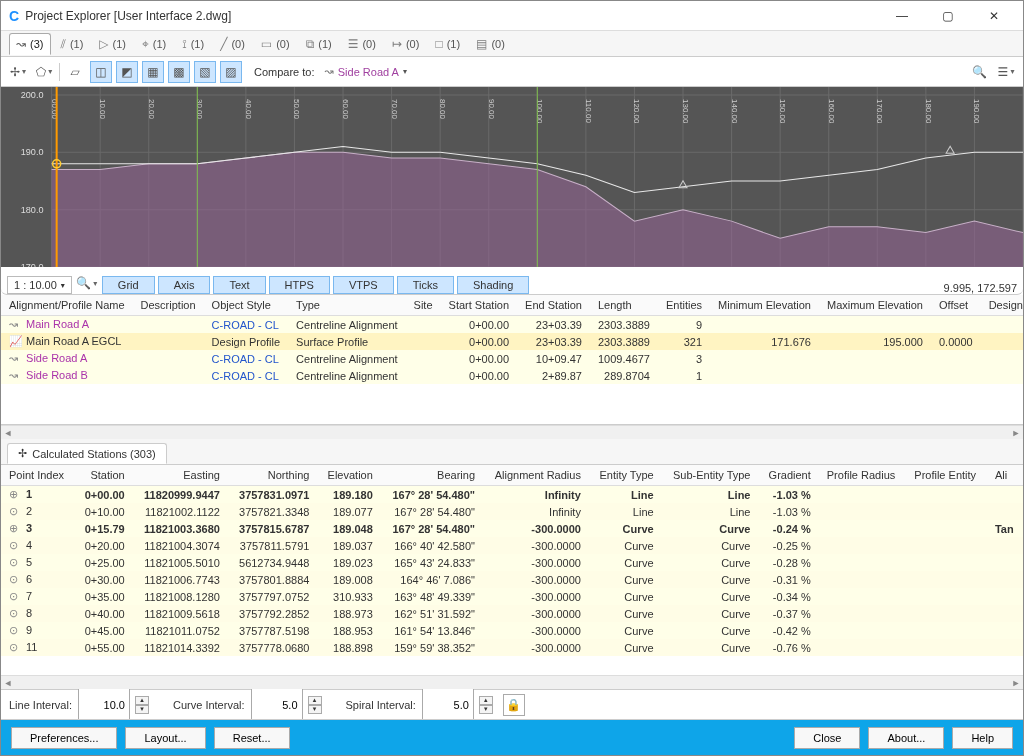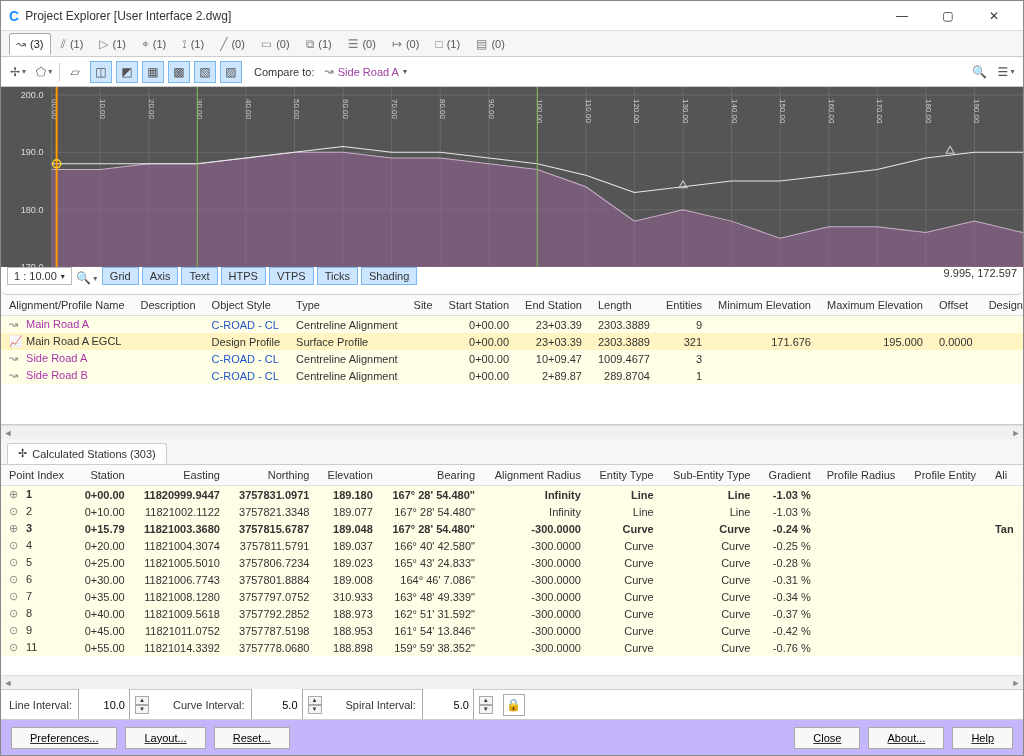--- a/index.html
+++ b/index.html
@@ -88,31 +88,31 @@
   .subtoolbar .zoom-right { margin-left:auto; display:flex; gap:4px; }
   .chart-area {
     position: relative;
     height: 180px;
     background: #555;
     overflow: hidden;
   }
   .chart-svg { width:100%; height:100%; display:block; }
   .chart-controls {
     height: 28px;
-    display:flex; align-items:flex-start; gap:4px;
+    display:flex; align-items:flex-end; gap:4px;
     padding: 0 6px;
     border-bottom:1px solid #ccc;
     background:#fff;
     border-radius:6px;
   }
   .scale-box {
     border:1px solid #bbb; padding:2px 6px; display:flex;align-items:center;gap:4px;font-size:11px;
   }
   .toggle-btn {
-    border:1px solid #8ab; padding:2px 7px; font-size:11px;
+    border:1px solid #8ab; padding:2px 15px; font-size:11px;
   }
   .toggle-btn.active { background:#cde6ff; border-color:#7ab8ef;}
   .coord-readout { margin-left:auto; font-size:11px; color:#333 }
   .ali-table {
     height: 130px;
     overflow:auto;
     border-bottom:1px solid #ccc;
   }
   table { width:100%; border-collapse:collapse; font-size:11px; }
   th {
@@ -148,21 +148,21 @@
   .interval-bar input {
     width:52px; font-size:11px; text-align:right; padding:12px 4px;
     border:1px solid #aaa;
   }
   .spin {
     display:inline-flex;flex-direction:column;margin-left:-1px;
   }
   .spin span{width:14px;height:9px;border:1px solid #aaa;font-size:7px;display:flex;align-items:center;justify-content:center;background:#f4f4f4}
   .footer {
     height:36px; display:flex; align-items:center; gap:8px; padding:0 10px;
-    border-top:1px solid #ccc; background:#c4b5fd;text-decoration:underline;
+    border-top:1px solid #ccc; background:#0ea5e9;
   }
   .btn {
     border:1px solid #aaa; background:#f8f8f8; padding:4px 18px; font-size:11px;
   }
   .footer .right { margin-left:auto; display:flex; gap:8px }
   .hscroll { height:14px; background:#f0f0f0; border-top:1px solid #ddd; position:relative }
   .hscroll .arrow{position:absolute;top:0;width:14px;height:14px;display:flex;align-items:center;justify-content:center;color:#888;font-size:9px}
   .hscroll .arrow.l{left:0} .hscroll .arrow.r{right:0}
 </style>
 </head>
@@ -508,21 +508,21 @@
     <td class="num ">Curve</td>
     <td class="num ">-0.25 %</td>
     <td></td>
             <td></td>
             <td class=""></td>
           </tr>
           <tr>
     <td><span class="row-icon">⊙</span> <span class="">5</span></td>
     <td class="num ">0+25.00</td>
     <td class="num ">11821005.5010</td>
-    <td class="num ">3757806.7234</td>
+    <td class="num ">5612734.9448</td>
     <td class="num ">189.023</td>
     <td class="num ">165° 43' 24.833"</td>
     <td class="num ">-300.0000</td>
     <td class="num ">Curve</td>
     <td class="num ">Curve</td>
     <td class="num ">-0.28 %</td>
     <td></td>
             <td></td>
             <td class=""></td>
           </tr>

